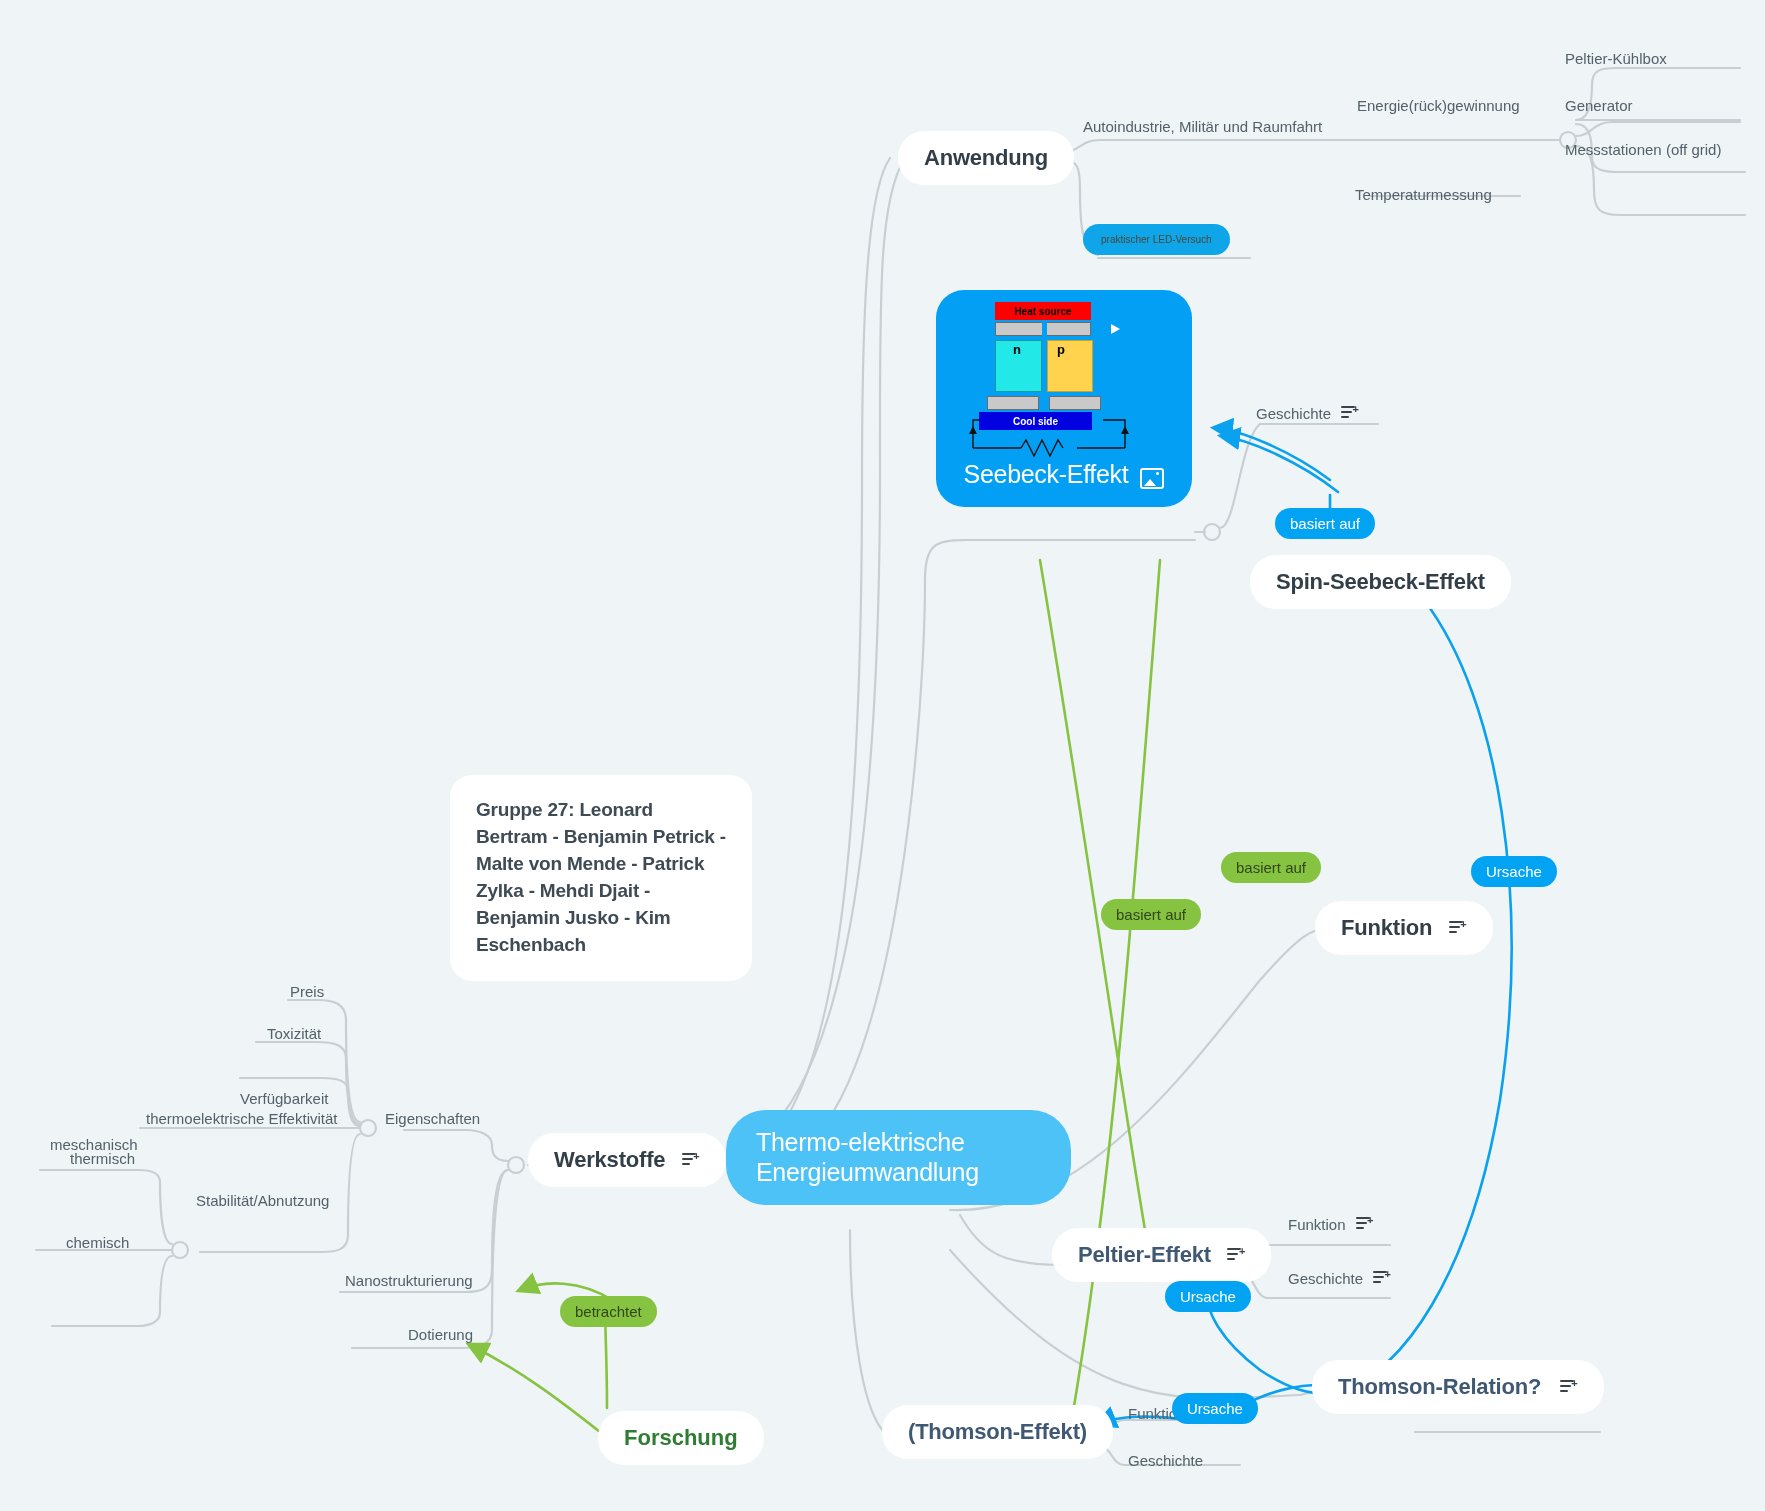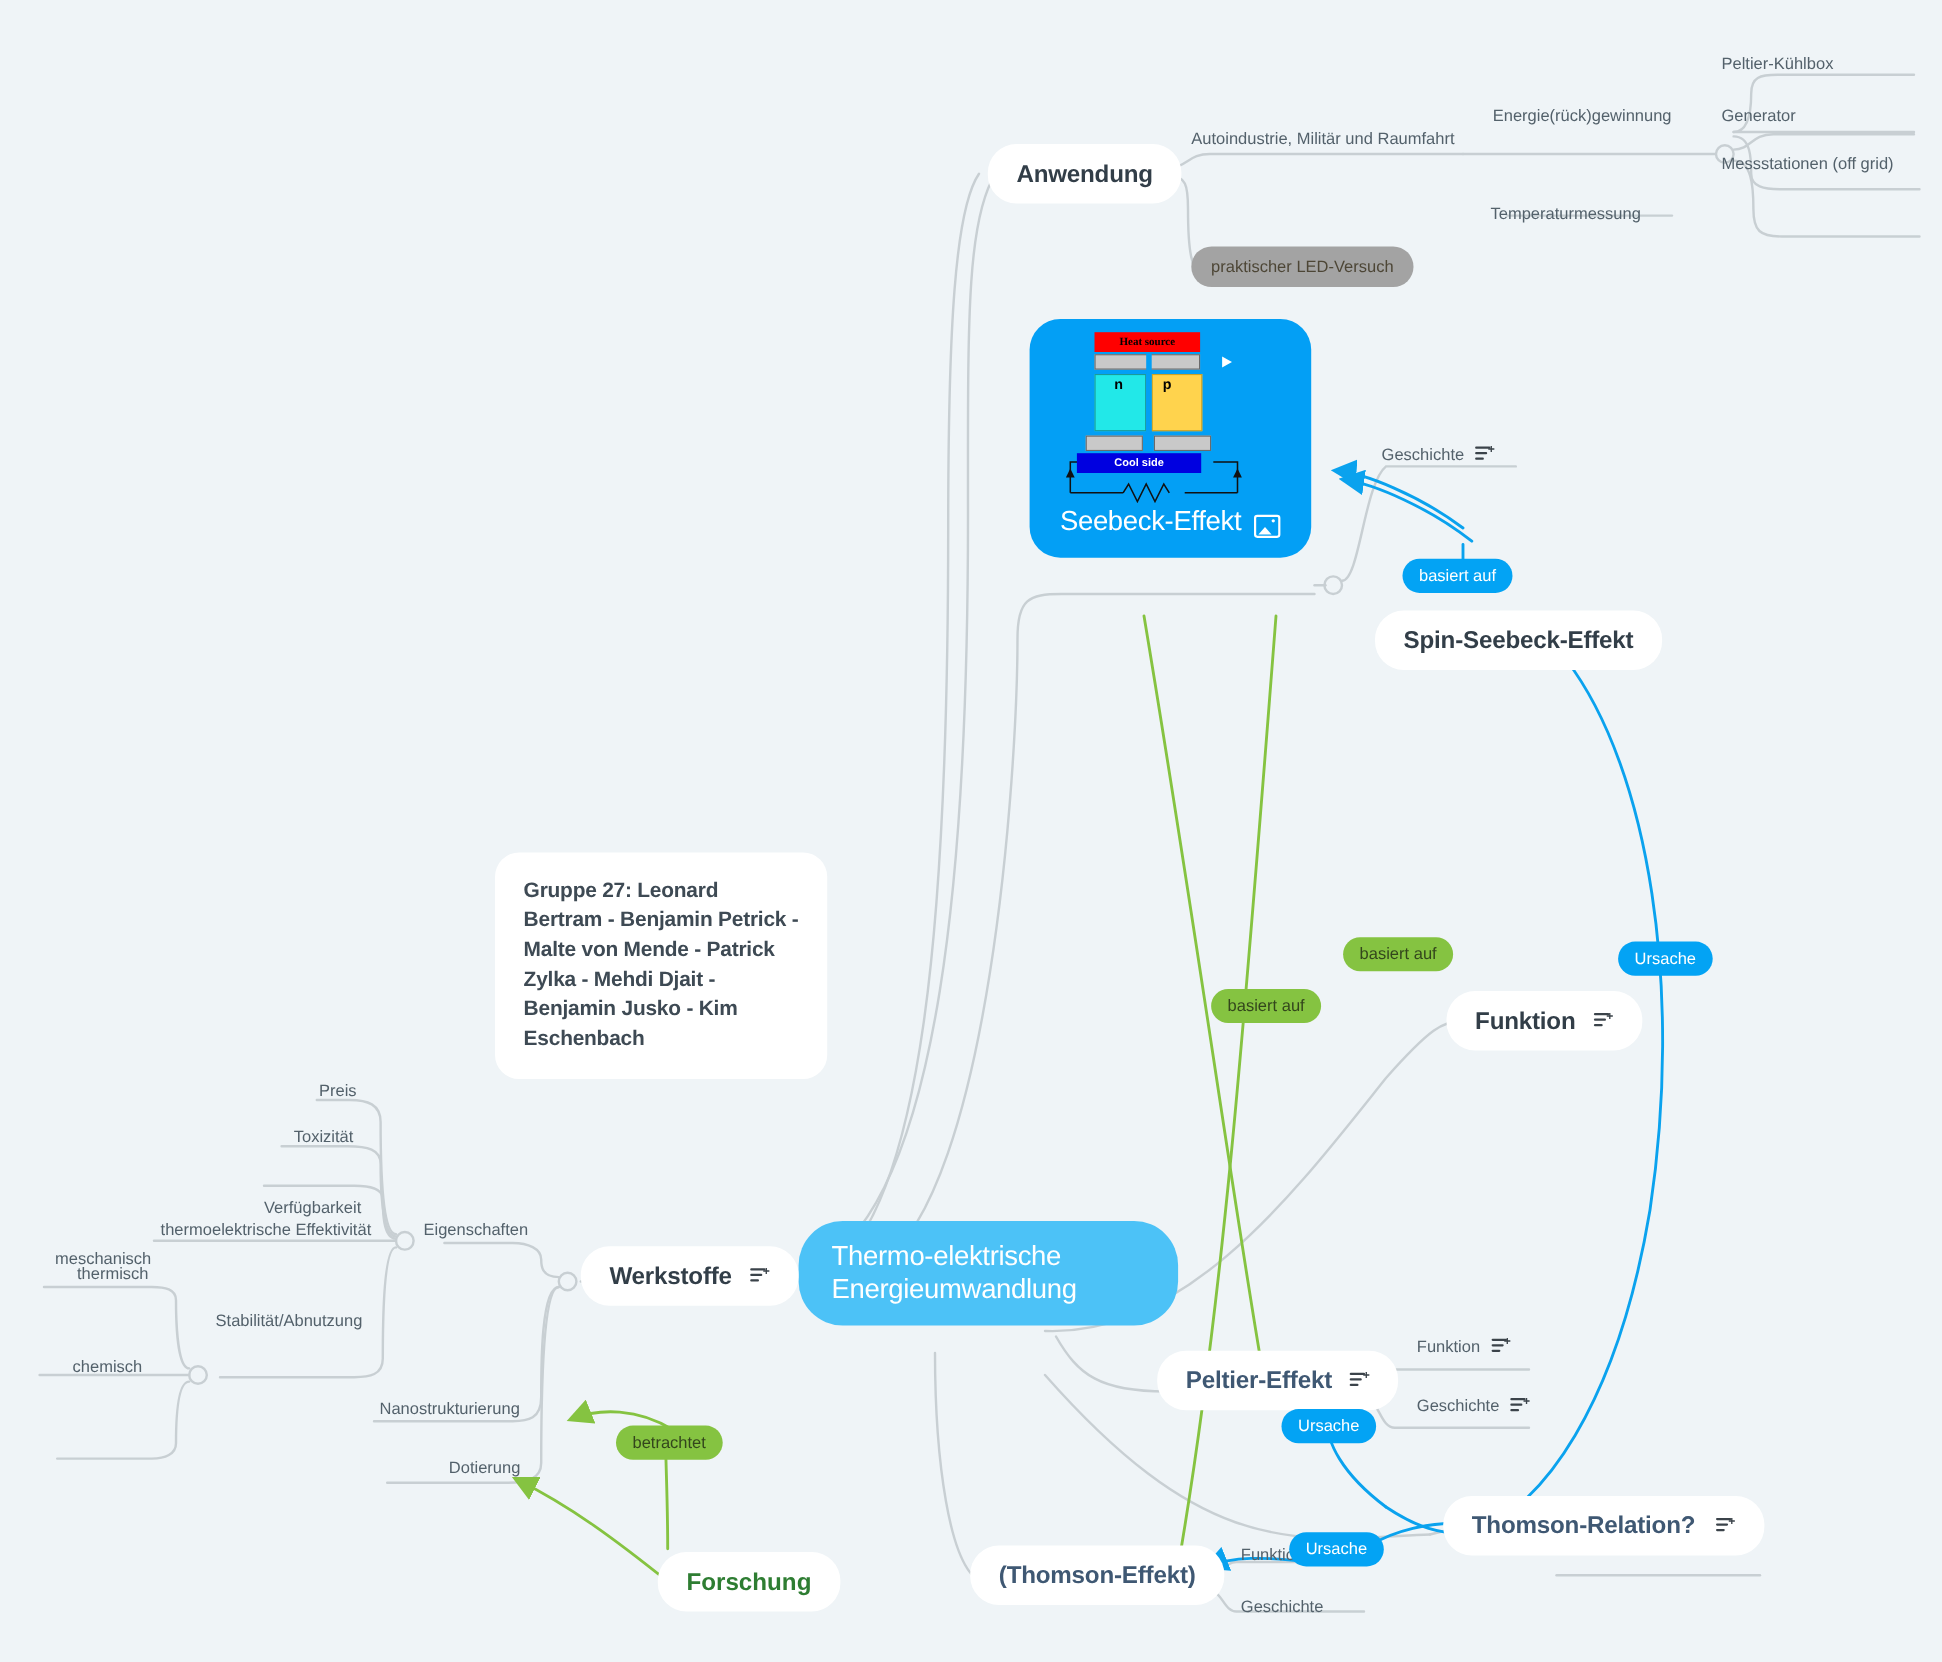--- a/index.html
+++ b/index.html
@@ -51,22 +51,22 @@
 
   
   .notebox{
     position:absolute;background:#ffffff;border-radius:22px;
     padding:22px 26px;width:250px;color:#3e4a54;
     font-size:19px;font-weight:700;line-height:1.42;letter-spacing:-0.2px;
     white-space:normal;
   }
 
   
-  .amber{position:absolute;background:#a3a3a3;border-radius:20px;
-         padding:10px 18px;color:#4d4636;font-size:15px;white-space:nowrap;}
+  .amber{position:absolute;background:#0ea5e9;border-radius:20px;
+         padding:10px 18px;color:#4d4636;font-size:10px;white-space:nowrap;}
 
   
   .notes-ico{display:inline-block;width:18px;height:15px;position:relative;flex:0 0 auto;}
   .notes-ico i{position:absolute;left:0;height:2px;background:#3b434a;border-radius:1px;display:block;}
   .notes-ico i:nth-child(1){top:1px;width:14px;}
   .notes-ico i:nth-child(2){top:6px;width:11px;}
   .notes-ico i:nth-child(3){top:11px;width:8px;}
   .notes-ico b{position:absolute;right:0;top:0px;font-size:11px;line-height:8px;
                color:#3b434a;font-weight:700;}
 
@@ -74,21 +74,21 @@
            border-radius:3px;position:relative;flex:0 0 auto;}
   .pic-ico::after{content:"";position:absolute;left:2px;bottom:1px;width:0;height:0;
            border-left:6px solid transparent;border-right:6px solid transparent;
            border-bottom:7px solid #fff;}
   .pic-ico::before{content:"";position:absolute;right:3px;top:2px;width:3px;height:3px;
            background:#fff;border-radius:50%;}
 
   
   .te{position:relative;width:176px;height:150px;}
   .te .heat{position:absolute;left:34px;top:2px;width:96px;height:18px;background:#ff0000;
-            color:#000;font-size:10px;font-weight:700;display:flex;align-items:center;justify-content:center;font-family:Liberation Serif, serif;}
+            color:#000;font-size:10px;font-weight:700;display:flex;align-items:center;justify-content:center;}
   .te .topbar{position:absolute;left:34px;top:22px;width:96px;height:14px;background:#c9c9c9;border:1px solid #6b6b6b;box-sizing:border-box;}
   .te .nbox{position:absolute;left:34px;top:40px;width:47px;height:52px;background:#22e8e8;border:1px solid #1a9a9a;box-sizing:border-box;}
   .te .pbox{position:absolute;left:86px;top:40px;width:46px;height:52px;background:#ffd34d;border:1px solid #c9a227;box-sizing:border-box;}
   .te .gap{position:absolute;left:81px;top:20px;width:5px;height:74px;background:#039ff5;}
   .te .botl{position:absolute;left:26px;top:96px;width:52px;height:14px;background:#c9c9c9;border:1px solid #6b6b6b;box-sizing:border-box;}
   .te .botr{position:absolute;left:88px;top:96px;width:52px;height:14px;background:#c9c9c9;border:1px solid #6b6b6b;box-sizing:border-box;}
   .te .cool{position:absolute;left:18px;top:112px;width:113px;height:18px;background:#0000e0;
             color:#fff;font-size:10px;font-weight:700;display:flex;align-items:center;justify-content:center;}
   .te .nlbl{position:absolute;left:52px;top:42px;color:#000;font-size:13px;font-weight:700;}
   .te .plbl{position:absolute;left:96px;top:42px;color:#000;font-size:13px;font-weight:700;}

